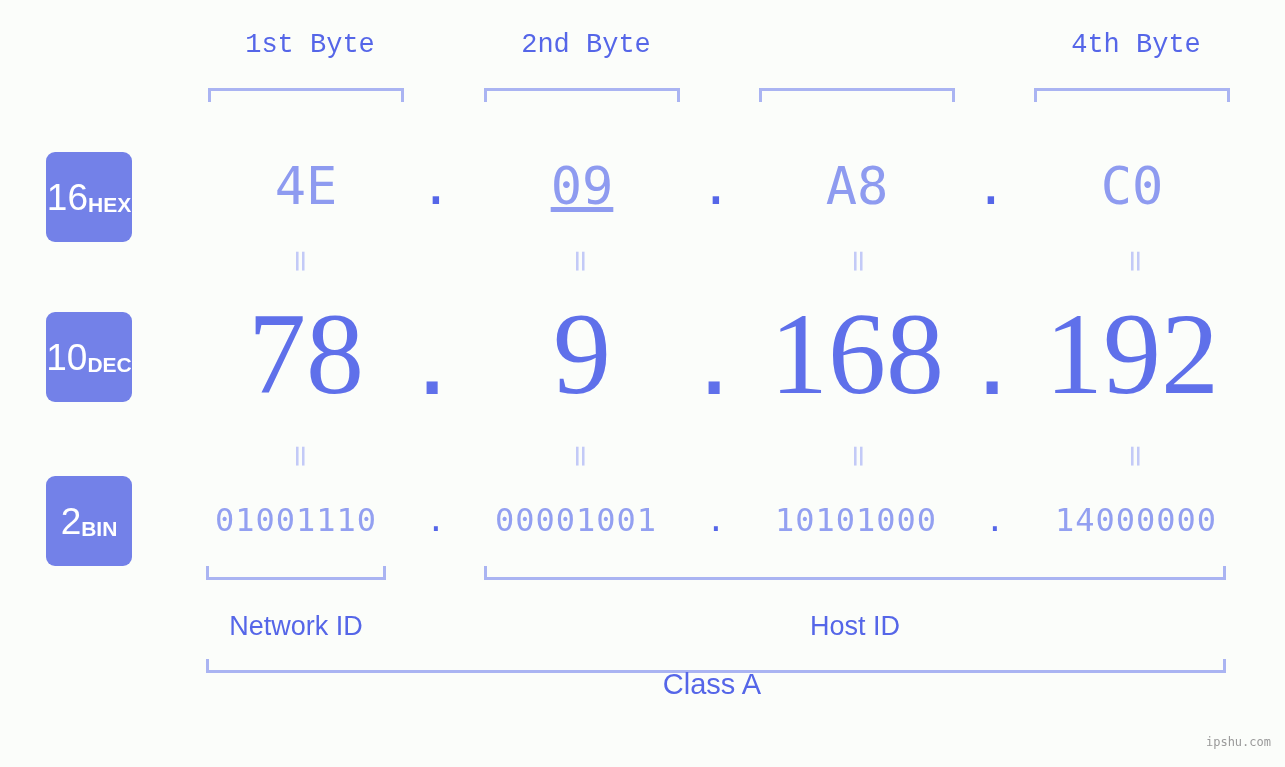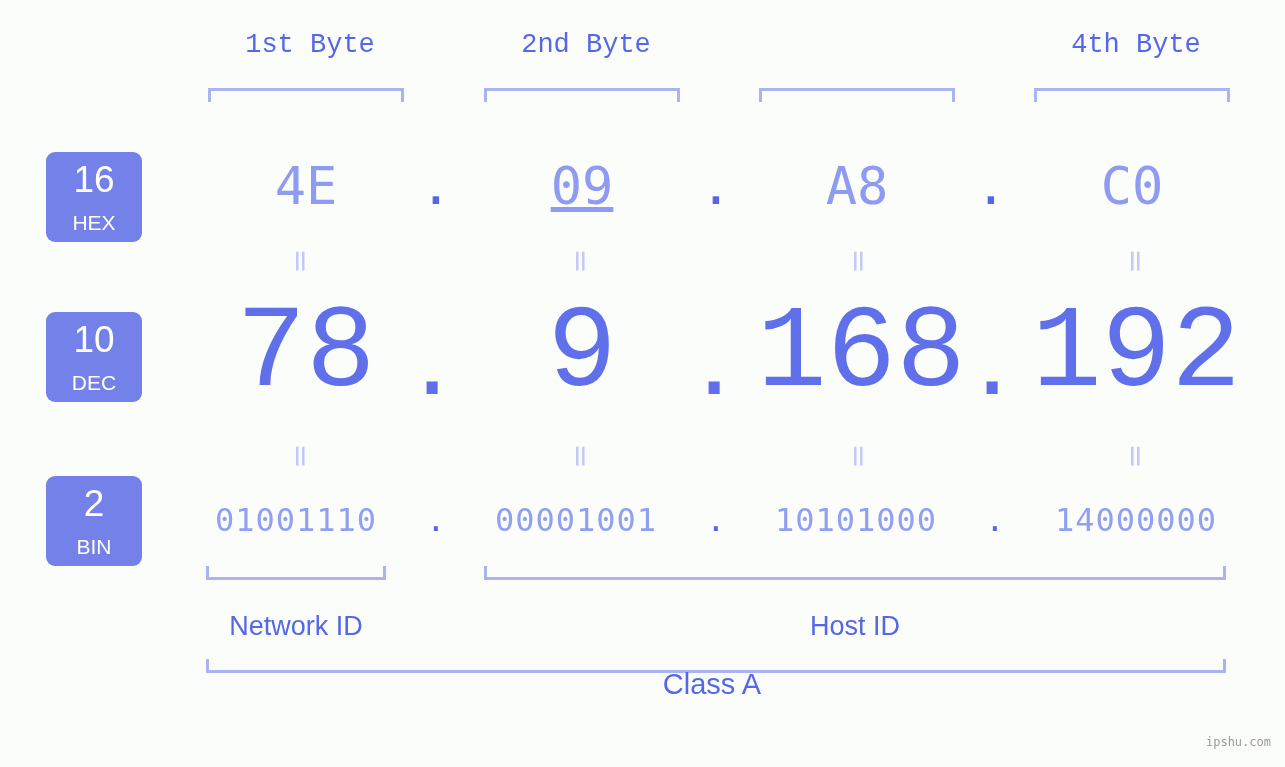--- a/index.html
+++ b/index.html
@@ -49,41 +49,41 @@
     border-left: 3px solid #aab4f2;
     border-right: 3px solid #aab4f2;
     height: 14px;
     box-sizing: border-box;
   }
 
   
   .badge {
     position: absolute;
     left: 46px;
-    width: 96px;
+    width: 86px;
     background: #7381e8;
     border-radius: 9px;
     color: #ffffff;
     text-align: center;
     display: flex;
-    flex-direction: column;
+    flex-direction: row;
     align-items: center;
     justify-content: center;
     line-height: 1;
   }
   .badge .num {
     font-family: "Liberation Sans", sans-serif;
     font-size: 37px;
     font-weight: 400;
     letter-spacing: 0px;
   }
   .badge .unit {
     font-family: "Liberation Sans", sans-serif;
     font-size: 21px;
-    font-weight: 400;
+    font-weight: 700;
     margin-top: 14px;
     letter-spacing: 0px;
   }
   #badge-hex { top: 152px; height: 90px; }
   #badge-dec { top: 312px; height: 90px; }
   #badge-bin { top: 476px; height: 90px; }
 
   
   .cell {
     position: absolute;
@@ -103,21 +103,21 @@
     font-family: "DejaVu Sans Mono", monospace;
     font-size: 52px;
     color: #5566e8;
     line-height: 1;
     text-align: center;
     width: 40px;
   }
 
   
   .dec-val {
-    font-family: Liberation Mono, monospace;
+    font-family: Liberation Serif, serif;
     font-weight: 300;
     font-size: 116px;
     color: #5f70ea;
     line-height: 1;
   }
   .dec-dot {
     position: absolute;
     font-family: "Liberation Sans", sans-serif;
     font-weight: 300;
     font-size: 116px;

